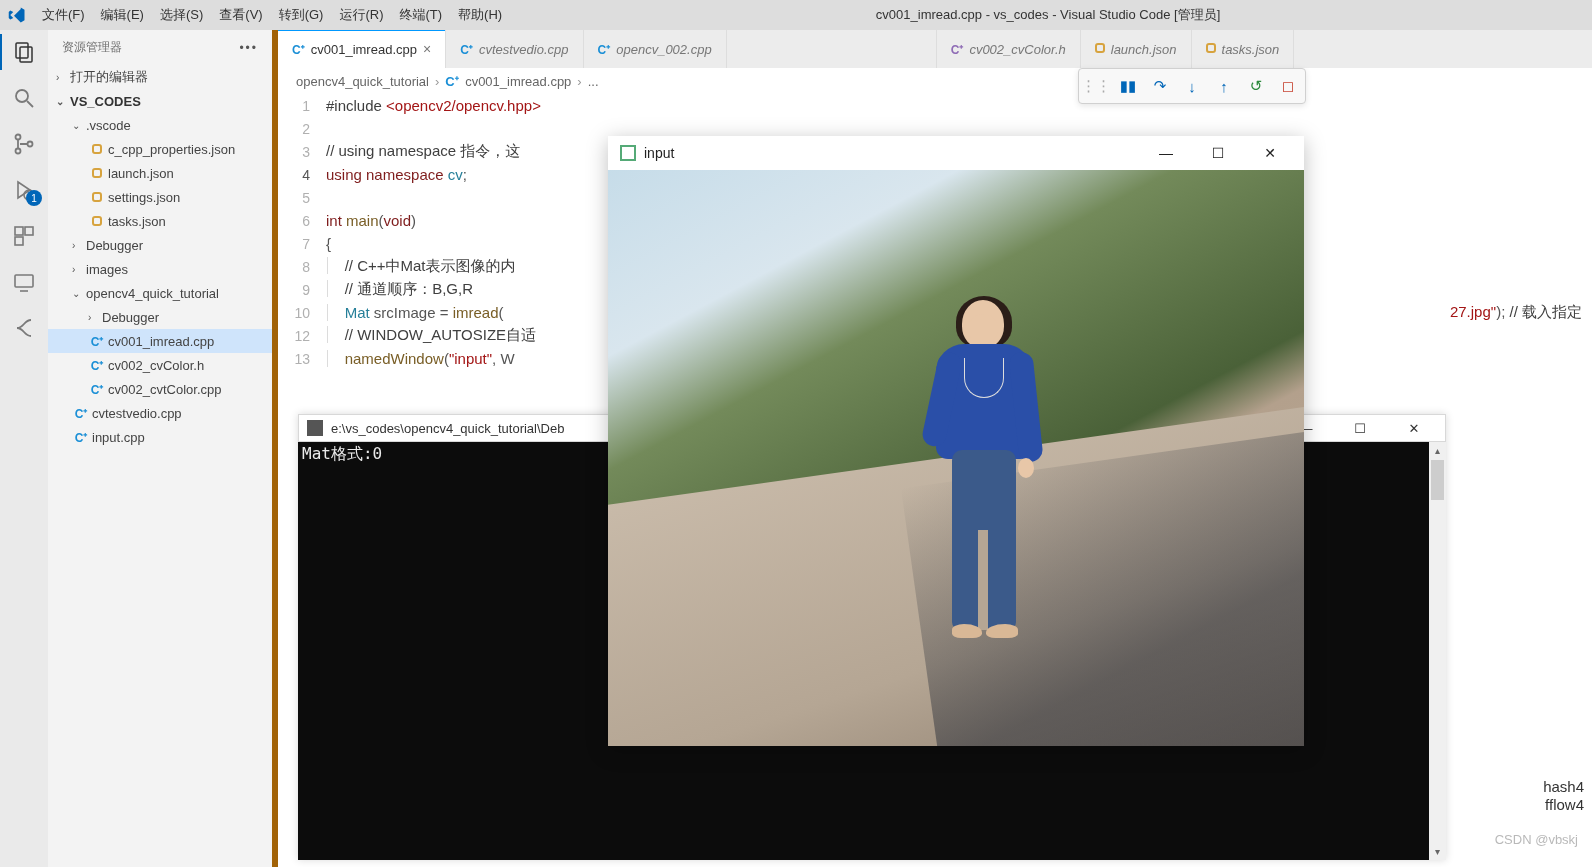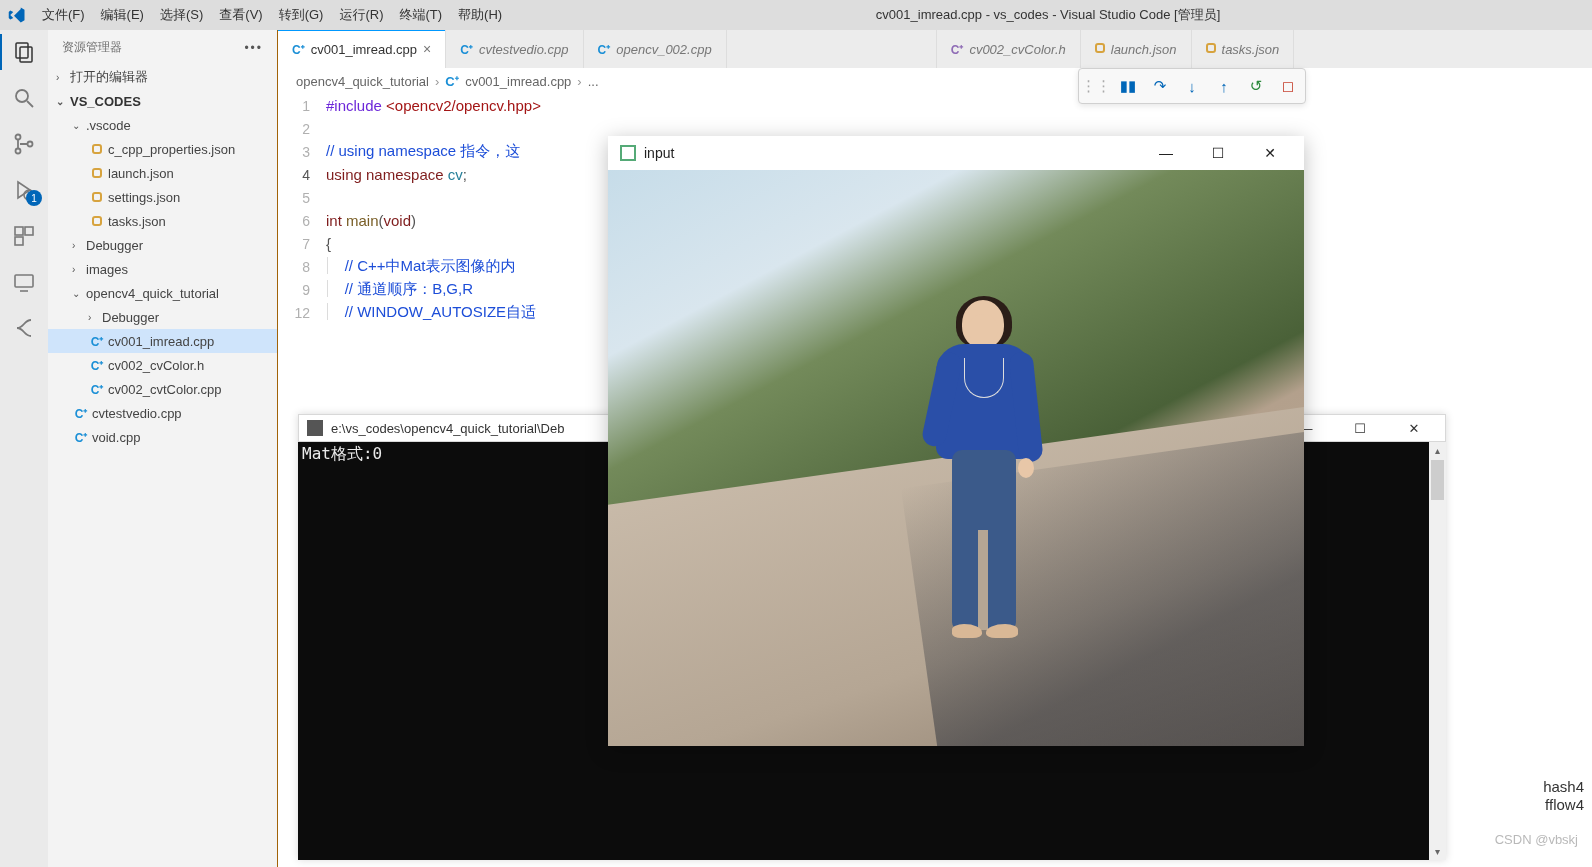--- a/index.html
+++ b/index.html
@@ -12,21 +12,21 @@
 .titlebar .title-center { flex:1; text-align:center; color:#333; }
 
 
 .main-row { display:flex; height:calc(100% - 30px); }
 .activitybar { width:48px; background:#eaeaea; display:flex; flex-direction:column; align-items:center; padding-top:8px; gap:18px; }
 .activitybar .act-icon { width:28px; height:28px; color:#7a7a7a; display:flex; align-items:center; justify-content:center; position:relative; }
 .activitybar .act-icon.active { color:#333; }
 .activitybar .act-icon.active::before { content:""; position:absolute; left:-10px; top:-4px; bottom:-4px; width:2px; background:#0066b8; }
 .activitybar .badge { position:absolute; bottom:-2px; right:-4px; width:16px; height:16px; border-radius:50%; background:#0066b8; color:#fff; font-size:10px; display:flex; align-items:center; justify-content:center; }
 
-.sidebar { width:230px; background:#f3f3f3; display:flex; flex-direction:column; border-right:1px solid #a16207; }
+.sidebar { width:230px; background:#f3f3f3; display:flex; flex-direction:column; border-right:6px solid #a16207; }
 .sidebar-header { height:35px; display:flex; align-items:center; justify-content:space-between; padding:0 14px; color:#6f6f6f; font-size:12px; }
 .sidebar-header .dots { letter-spacing:2px; color:#555; }
 .tree { flex:1; overflow:auto; font-size:13px; }
 .tree-row { height:24px; display:flex; align-items:center; padding-left:8px; cursor:default; color:#444; }
 .tree-row.selected { background:#cfe4fb; }
 .tree-row .chev { width:14px; display:inline-block; color:#555; font-size:10px; }
 .tree-row .ficon { width:18px; display:inline-flex; align-items:center; justify-content:center; margin-right:2px; font-size:12px; }
 .tree-row .label { white-space:nowrap; }
 .tree-row.head { font-weight:600; color:#333; }
 .tree-row.ind1 { padding-left:24px; }
@@ -48,24 +48,24 @@
 .breadcrumbs { height:26px; display:flex; align-items:center; padding:0 18px; gap:6px; font-size:13px; color:#666; background:#fff; }
 .breadcrumbs .sep { color:#999; }
 
 .code { flex:1; background:#ffffff; font-family:Consolas,monospace; font-size:15px; position:relative; }
 .code-line { display:flex; height:23px; align-items:center; }
 .gutter { width:48px; text-align:right; padding-right:16px; color:#b0b0b0; font-size:14px; }
 .gutter.cur { color:#555; }
 .code-text { white-space:pre; }
 .k-blue { color:#7f1d1d; }
 .k-teal { color:#267f99; }
-.k-green { color:#1d4ed8; }
+.k-green { color:#404040; }
 .k-func { color:#795e26; }
 .k-brown { color:#a31515;margin-top:45px; }
-.k-purple { color:#6d28d9; }
+.k-purple { color:#404040; }
 .indent-guide { border-left:1px solid #dcdcdc; margin-left:1px; }
 
 
 .debug-toolbar { position:absolute; top:38px; left:800px; height:36px; background:#f8f8f8; border:1px solid #d0d0d0; border-radius:4px; box-shadow:0 2px 6px rgba(0,0,0,0.1); display:flex; align-items:center; padding:0 8px; gap:14px; z-index:5; }
 .debug-toolbar .dicon { width:18px; height:18px; display:flex; align-items:center; justify-content:center; color:#0066b8; font-size:15px; }
 .debug-toolbar .grip { color:#aaa; cursor:grab; }
 
 
 .console-win { position:absolute; left:298px; top:414px; width:1148px; height:446px; background:#0c0c0c; border-top:28px solid #fff; box-shadow:0 0 8px rgba(0,0,0,0.15); z-index:2; }
 .console-titlebar { position:absolute; top:-28px; left:0; right:0; height:28px; background:#fff; display:flex; align-items:center; padding:0 8px; gap:8px; color:#333; font-size:13px; border:1px solid #d8d8d8; }
@@ -245,21 +245,21 @@
       <div class="tree-row ind2">
           <span class="ficon ic-cpp">C⁺</span>
           <span class="label">cv002_cvtColor.cpp</span>
         </div>
       <div class="tree-row ind1">
           <span class="ficon ic-cpp">C⁺</span>
           <span class="label">cvtestvedio.cpp</span>
         </div>
       <div class="tree-row ind1">
           <span class="ficon ic-cpp">C⁺</span>
-          <span class="label">void.cpp</span>
+          <span class="label">input.cpp</span>
         </div>
     </div>
   </div>
 
   <div class="editor-area">
     <div class="tabbar">
       <div class="tab active">
           <span class="ficon ic-cpp">C⁺</span>
           <span class="label">cv001_imread.cpp</span>
           <span class="close">×</span>
@@ -325,22 +325,31 @@
         </div>
       <div class="code-line">
           <span class="gutter">8</span>
           <span class="code-text"><span class="indent-guide"></span><span class="k-green">    // C++中Mat表示图像的内</span></span>
         </div>
       <div class="code-line">
           <span class="gutter">9</span>
           <span class="code-text"><span class="indent-guide"></span><span class="k-green">    // 通道顺序：B,G,R</span></span>
         </div>
       <div class="code-line">
+          <span class="gutter">10</span>
+          <span class="code-text"><span class="indent-guide"></span><span class="k-teal">    Mat </span><span>srcImage </span><span>= </span><span class="k-func">imread</span><span>(</span></span>
+          <span style="position:absolute;right:10px" class="code-text"><span class="k-brown">27.jpg"</span><span>); </span><span class="k-green">// 载入指定</span></span>
+        </div>
+      <div class="code-line">
           <span class="gutter">12</span>
           <span class="code-text"><span class="indent-guide"></span><span class="k-green">    // WINDOW_AUTOSIZE自适</span></span>
+        </div>
+      <div class="code-line">
+          <span class="gutter">13</span>
+          <span class="code-text"><span class="indent-guide"></span><span>    </span><span class="k-func">namedWindow</span><span>(</span><span class="k-brown">"input"</span><span>, W</span></span>
         </div>
     </div>
 
     <div class="debug-toolbar">
       <span class="dicon grip">⋮⋮</span>
       <span class="dicon">▮▮</span>
       <span class="dicon">↷</span>
       <span class="dicon">↓</span>
       <span class="dicon">↑</span>
       <span class="dicon" style="color:#2c8a3c">↺</span>

